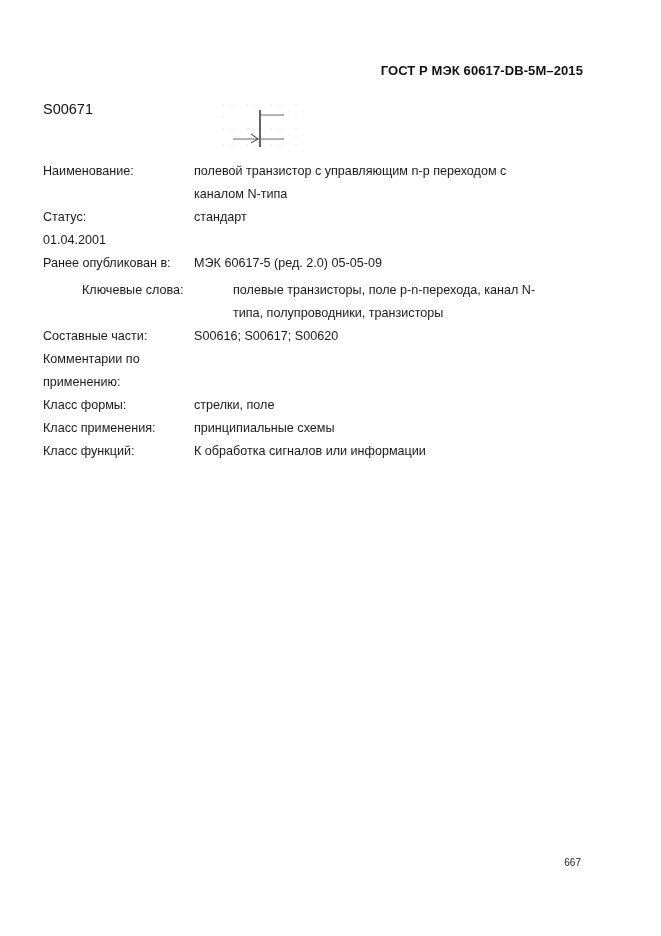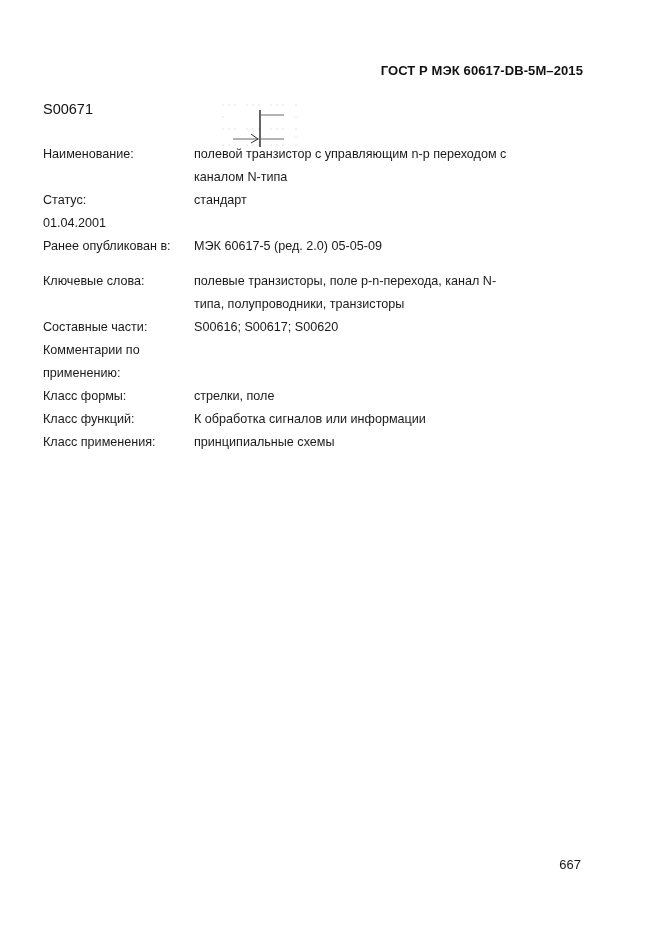--- a/index.html
+++ b/index.html
@@ -35,47 +35,48 @@
     .symbol-graphic {
       position: absolute;
       left: 220px;
       top: 100px;
       width: 85px;
       height: 50px;
     }
     .fields {
       position: absolute;
       left: 43px;
-      top: 143px;
+      top: 160px;
       width: 520px;
     }
     .field-row {
       display: flex;
       font-size: 12.6px;
       line-height: 23px;
     }
     .field-row.gap-before {
-      margin-top: 12px;
+      margin-top: 4px;
+      justify-content: flex-end;
     }
     .field-label {
       width: 151px;
       flex: 0 0 151px;
       color: #1a1a1a;
     }
     .field-value {
       flex: 1 1 auto;
       width: 330px;
       max-width: 330px;
       color: #1a1a1a;
     }
     .page-number {
       position: absolute;
       right: 80px;
       top: 857px;
-      font-size: 13px;
+      font-size: 10px;
       color: #1a1a1a;
     }
   </style>
 </head>
 <body>
 
 <div>
 
   <div class="header-title">ГОСТ Р МЭК 60617-DB-5M–2015</div>
 
@@ -155,24 +156,24 @@
       <div class="field-value">S00616; S00617; S00620</div>
     </div>
     <div class="field-row">
       <div class="field-label" style="width:120px;flex:0 0 120px;margin-right:31px;">Комментарии по применению:</div>
     </div>
     <div class="field-row">
       <div class="field-label">Класс формы:</div>
       <div class="field-value">стрелки, поле</div>
     </div>
     <div class="field-row">
+      <div class="field-label">Класс применения:</div>
+      <div class="field-value">принципиальные схемы</div>
+    </div>
+    <div class="field-row">
       <div class="field-label">Класс функций:</div>
       <div class="field-value">К обработка сигналов или информации</div>
-    </div>
-    <div class="field-row">
-      <div class="field-label">Класс применения:</div>
-      <div class="field-value">принципиальные схемы</div>
     </div>
   </div>
 
   <div class="page-number">667</div>
 
 </div>
 
 </body></html>

